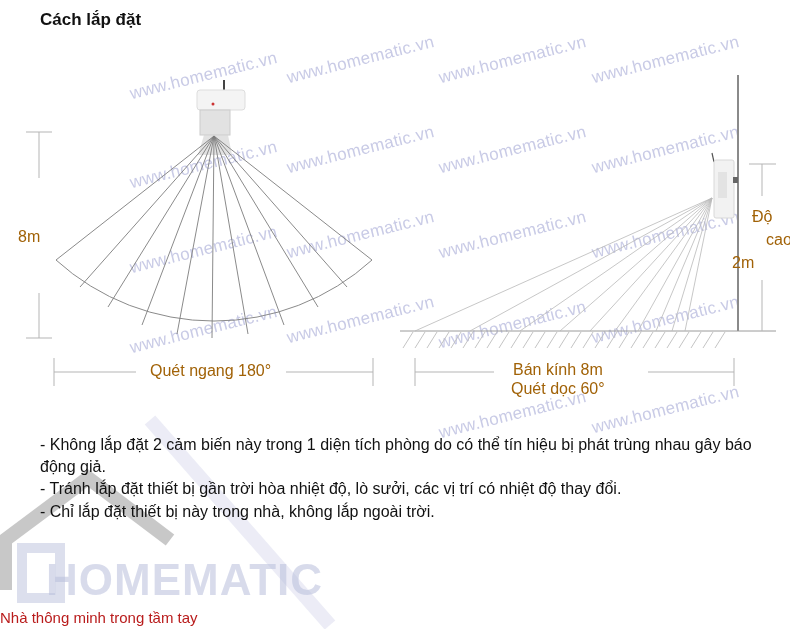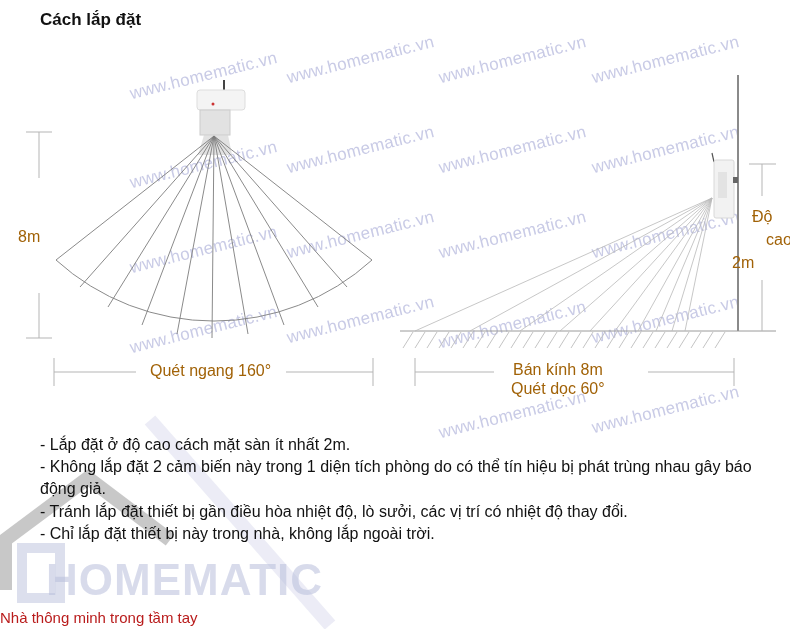--- a/index.html
+++ b/index.html
@@ -148,26 +148,25 @@
 <div class="wm" style="left:128px;top:320px;z-index:1">www.homematic.vn</div>
 <div class="wm" style="left:285px;top:310px;z-index:1">www.homematic.vn</div>
 <div class="wm" style="left:437px;top:315px;z-index:1">www.homematic.vn</div>
 <div class="wm" style="left:590px;top:310px;z-index:1">www.homematic.vn</div>
 <div class="wm" style="left:437px;top:405px;z-index:1">www.homematic.vn</div>
 <div class="wm" style="left:590px;top:400px;z-index:1">www.homematic.vn</div>
 
 <div class="abs title">Cách lắp đặt</div>
 
 <div class="lbl" style="left:18px;top:228px;z-index:3">8m</div>
-<div class="lbl" style="left:150px;top:362px;z-index:3">Quét ngang 160°</div>
+<div class="lbl" style="left:150px;top:362px;z-index:3">Quét ngang 180°</div>
 
 <div class="lbl" style="left:752px;top:208px;z-index:3">Độ</div>
 <div class="lbl" style="left:766px;top:231px;z-index:3">cao</div>
 <div class="lbl" style="left:732px;top:254px;z-index:3">2m</div>
 <div class="lbl" style="left:513px;top:361px;z-index:3">Bán kính 8m</div>
 <div class="lbl" style="left:511px;top:380px;z-index:3">Quét dọc 60°</div>
 
 <div class="notes">
-  <p>- Lắp đặt ở độ cao cách mặt sàn ít nhất 2m.</p>
   <p>- Không lắp đặt 2 cảm biến này trong 1 diện tích phòng do có thể tín hiệu bị phát trùng nhau gây báo động giả.</p>
-  <p>- Tránh lắp đặt thiết bị gần điều hòa nhiệt độ, lò sưởi, các vị trí có nhiệt độ thay đổi.</p>
+  <p>- Tránh lắp đặt thiết bị gần trời hòa nhiệt độ, lò sưởi, các vị trí có nhiệt độ thay đổi.</p>
   <p>- Chỉ lắp đặt thiết bị này trong nhà, không lắp ngoài trời.</p>
 </div>
 
 </body></html>

